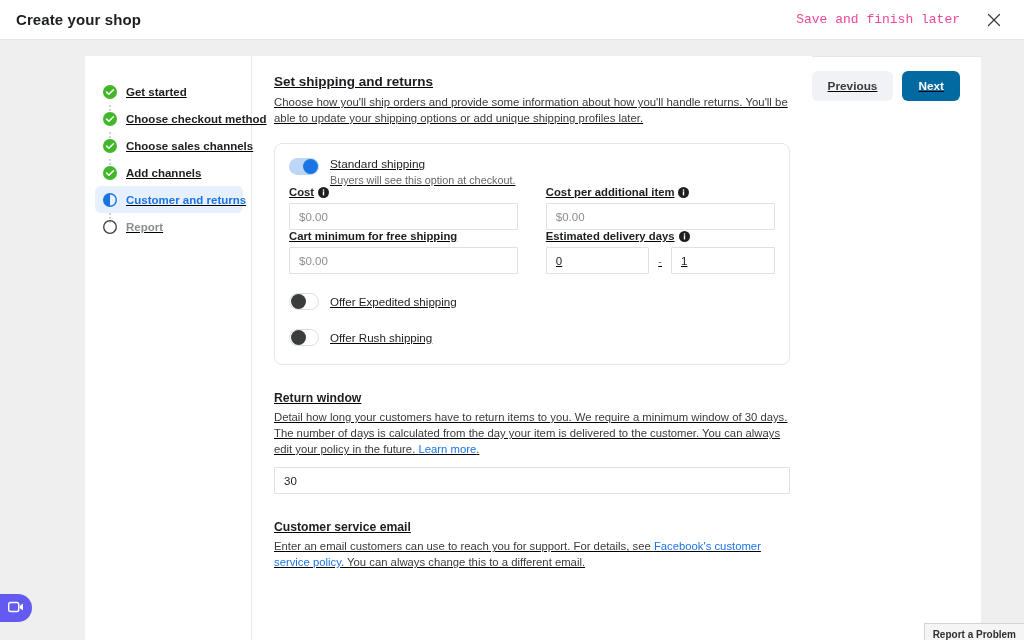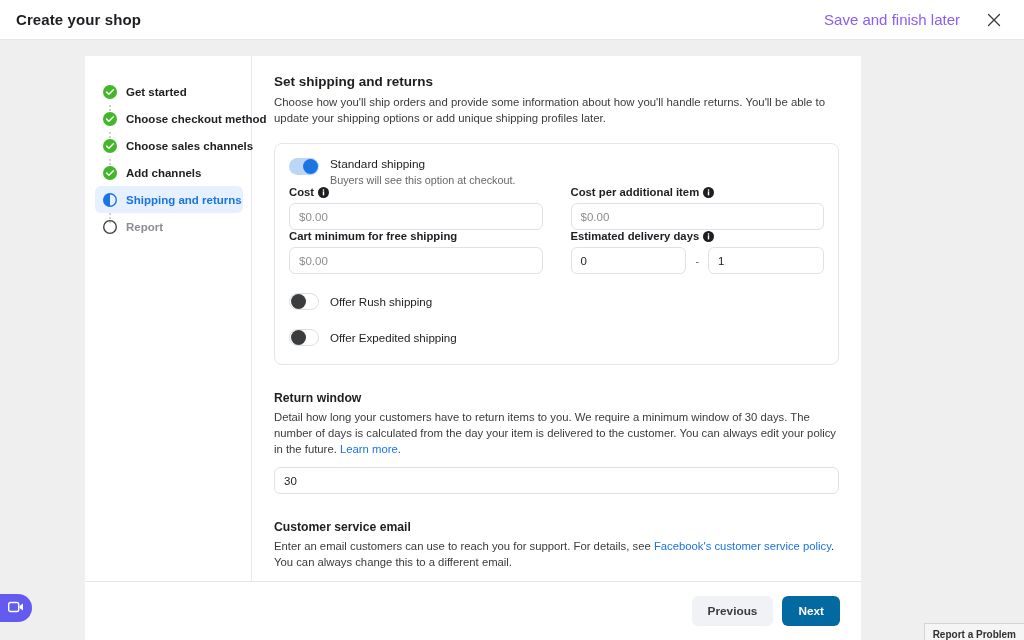--- a/index.html
+++ b/index.html
@@ -19,37 +19,37 @@
   }
   .topbar-title {
     margin-left: 16px; font-size: 15px; font-weight: bold; color: #1c1e21;
     letter-spacing: .1px;
   }
   .topbar-right {
     margin-left: auto; display: flex; align-items: center; gap: 14px;
     margin-right: 16px;
   }
   .save-later {
-    font-size: 15px; color: #8b5cf6; cursor: pointer; padding: 4px 6px;
+    font-size: 13px; color: #ec4899; cursor: pointer; padding: 4px 6px; font-family: Liberation Mono, monospace;
   }
   .close-btn {
     width: 28px; height: 28px; display: flex; align-items: center; justify-content: center;
     cursor: pointer;
   }
   .close-btn svg { display: block; }
 
   
   .page {
     position: absolute; left: 0; top: 56px; width: 1024px; height: 584px;
     background: #efefef;
   }
   .panel {
-    position: absolute; left: 85px; top: 0; width: 776px; height: 584px;
+    position: absolute; left: 85px; top: 0; width: 896px; height: 584px;
     background: #ffffff;
-    display: flex; flex-direction: column;
+    display: flex;  text-decoration: underline;
   }
   .panel-body { flex: 1; display: flex; min-height: 0; }
 
   
   .stepper {
     width: 167px; flex: 0 0 167px; border-right: 1px solid #e9eaec;
     padding: 22px 0 0 0; position: relative;
   }
   .step {
     position: relative; display: flex; align-items: center; gap: 9px;
@@ -94,21 +94,21 @@
   .toggle-sub { font-size: 10.8px; color: #65676b; margin-top: 2px; }
 
   .grid2 { display: flex; gap: 28px; }
   .col { flex: 1; min-width: 0; }
   .field-label {
     font-size: 11.3px; font-weight: bold; color: #1c1e21;
     display: flex; align-items: center; gap: 4px; margin-bottom: 5px;
   }
   .info-icon { display: inline-flex; }
   input.tb {
-    width: 100%; height: 27px; border: 1px solid #dfe1e5; border-radius: 6px;
+    width: 100%; height: 27px; border: 1px solid #dfe1e5; border-radius: 1px;
     padding: 0 9px; font-size: 11.5px; color: #1c1e21;
     font-family: "Liberation Sans", sans-serif; background: #fff; outline: none;
   }
   input.tb::placeholder { color: #8a8d91; }
 
   .range-row { display: flex; align-items: center; gap: 9px; }
   .range-row input.tb { flex: 1; }
   .dash { font-size: 11px; color: #65676b; }
 
   .mini-toggle { display: flex; align-items: center; gap: 11px; margin-top: 18px; }
@@ -215,21 +215,21 @@
           </div>
           <div class="dotline" style="top:130px"></div>
 
           <div class="step active">
             <span class="step-icon">
               <svg width="14" height="14" viewBox="0 0 14 14">
                   <circle cx="7" cy="7" r="6.3" fill="none" stroke="#1b74e4" stroke-width="1.4"></circle>
                   <path d="M7 0.7 A6.3 6.3 0 0 0 7 13.3 Z" fill="#1b74e4"></path>
                 </svg>
             </span>
-            <span class="step-label">Shipping and returns</span>
+            <span class="step-label">Customer and returns</span>
           </div>
           <div class="dotline" style="top:157px"></div>
 
           <div class="step pending">
             <span class="step-icon">
               <svg width="14" height="14" viewBox="0 0 14 14">
                   <circle cx="7" cy="7" r="6.3" fill="none" stroke="#3a3b3c" stroke-width="1.3"></circle>
                 </svg>
             </span>
             <span class="step-label">Report</span>
@@ -305,28 +305,28 @@
                   <span class="dash">-</span>
                   <input class="tb" type="text" value="1" style="">
                 </div>
               </div>
             </div>
 
             <div class="mini-toggle">
               <div class="switch off">
                 <span class="knob"></span>
               </div>
-              <span class="lbl">Offer Rush shipping</span>
+              <span class="lbl">Offer Expedited shipping</span>
             </div>
 
             <div class="mini-toggle">
               <div class="switch off">
                 <span class="knob"></span>
               </div>
-              <span class="lbl">Offer Expedited shipping</span>
+              <span class="lbl">Offer Rush shipping</span>
             </div>
           </div>
 
           <div class="section">
             <div class="section-h">Return window</div>
             <div class="section-d"><span>Detail how long your customers have to return items to you. We require a minimum window of 30 days. The number of days is calculated from the day your item is delivered to the customer. You can always edit your policy in the future. </span><a href="#">Learn more</a><span>.</span></div>
             <input class="tb wide-input" type="text" value="30" style="">
           </div>
 
           <div class="section">

